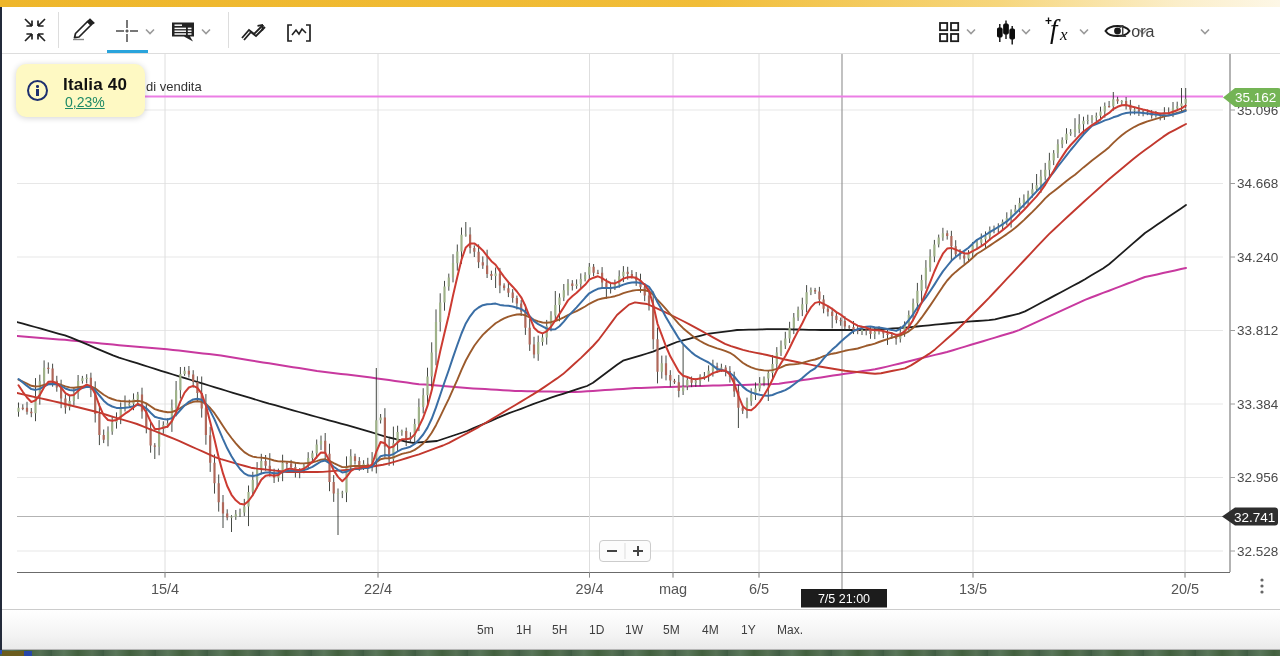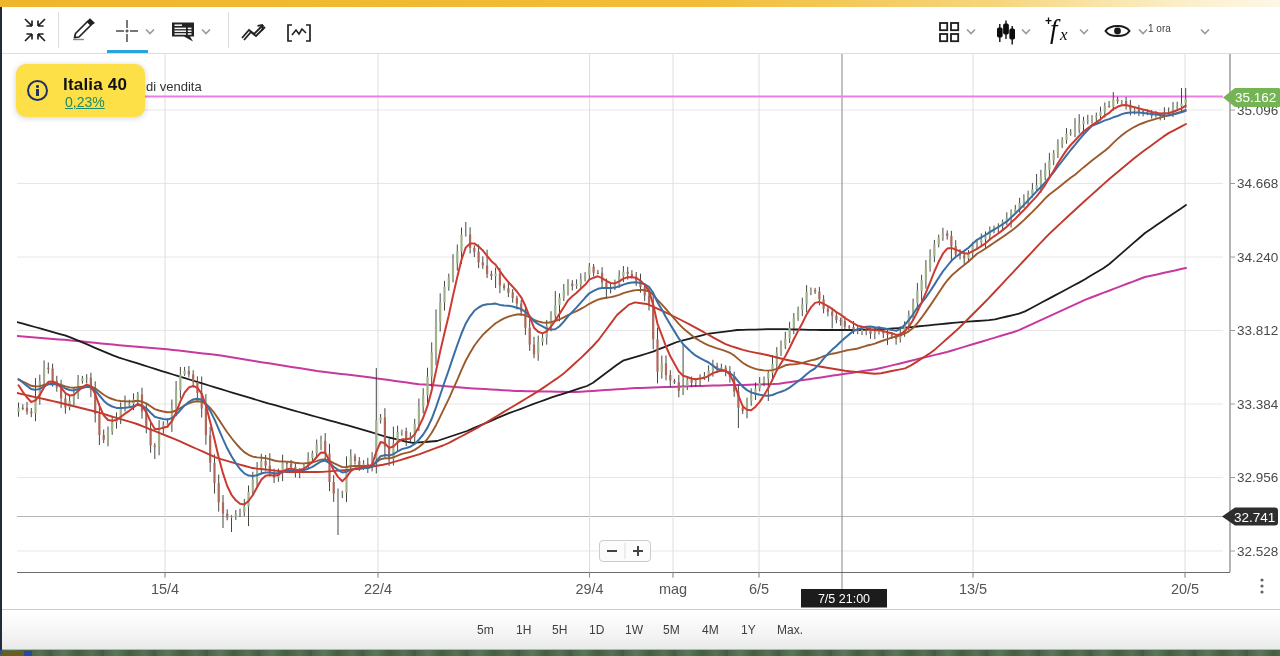--- a/index.html
+++ b/index.html
@@ -5,36 +5,36 @@
 body { width:1280px; height:656px; font-family:"Liberation Sans", sans-serif; background:#fff; overflow:hidden; position:relative; }
 #topbar { position:absolute; left:0; top:0; width:1280px; height:7px;
   background:linear-gradient(90deg,#eeb62b 0%,#f1bd38 55%,#f6d67c 78%,#fbeec9 92%,#fdf7e6 100%); }
 #leftedge { position:absolute; left:0; top:7px; width:2px; height:643px; background:#232a3a; z-index:30; }
 #toolbar { position:absolute; left:0; top:7px; width:1280px; height:47px; background:#fff; border-bottom:1px solid #ddd; }
 .sep { position:absolute; top:5px; height:36px; width:1px; background:#ddd; }
 .ticon { position:absolute; }
 .ticon svg { display:block; }
 #blueline { position:absolute; left:107px; top:43px; width:41px; height:3px; background:#2aa4dc; }
 #chart { position:absolute; left:17px; top:0; width:1280px; height:610px;text-align:center; }
-#infobox { position:absolute; left:16px; top:64px; width:129px; height:53px; background:#fde047; border-radius:10px;
+#infobox { position:absolute; left:16px; top:64px; width:129px; height:53px; background:#fef9c3; border-radius:10px;
   box-shadow:0 1px 6px rgba(0,0,0,0.18); z-index:20; }
 #infobox .icircle { position:absolute; left:10.5px; top:16px; width:21px; height:21px; border:2.4px solid #1d2f6f; border-radius:50%; }
 #infobox .idot { position:absolute; left:20px; top:21px; width:2.6px; height:2.6px; background:#1d2f6f; border-radius:50%; }
 #infobox .ibar { position:absolute; left:20px; top:25px; width:2.6px; height:7px; background:#1d2f6f; }
 #infobox .t1 { position:absolute; left:47px; top:11px; font-size:17px; font-weight:bold; color:#111; letter-spacing:0.2px; }
 #infobox .t2 { position:absolute; left:49px; top:30px; font-size:14px; color:#1f8a66;text-decoration:underline; }
 #vendita { position:absolute; left:146px; top:79px; font-size:13px; color:#333; z-index:5; }
 #tfbar { position:absolute; left:0; top:609px; width:1280px; height:41px; border-top:1px solid #ccc;
   background:linear-gradient(180deg,#ffffff 0%,#f4f4f4 60%,#e9e9e9 100%); z-index:10; }
 .tf { position:absolute; top:13px; font-size:12px; color:#3e3e3e; }
 #botstrip { position:absolute; left:0; top:650px; width:1280px; height:6px; background:#41583f; z-index:11;
   background:repeating-linear-gradient(90deg,#49644a 0px,#5a775a 12px,#42603e 26px,#567154 40px,#3f5c42 52px); }
 #botstrip2 { position:absolute; left:0; top:649px; width:1280px; height:1px; background:#b5b5b5; z-index:12; }
 .corner { position:absolute; z-index:13; }
-#oneora { position:absolute; left:1148px; top:16px; font-size:10px; color:#3e3e3e; }
+#oneora { position:absolute; left:1118px; top:16px; font-size:16px; color:#3e3e3e; }
 </style></head>
 <body>
 <div id="chart">
     <svg width="1280" height="610" viewBox="0 0 1280 610" font-family="Liberation Sans, sans-serif" style="position:absolute;left:0;top:0">
 <rect width="1280" height="610" fill="#fff"></rect>
 <line x1="0" y1="110" x2="1206" y2="110" stroke="#e7e7e7" stroke-width="1"></line>
       <line x1="0" y1="183.5" x2="1206" y2="183.5" stroke="#e7e7e7" stroke-width="1"></line>
       <line x1="0" y1="257" x2="1206" y2="257" stroke="#e7e7e7" stroke-width="1"></line>
       <line x1="0" y1="330.5" x2="1206" y2="330.5" stroke="#e7e7e7" stroke-width="1"></line>
       <line x1="0" y1="404" x2="1206" y2="404" stroke="#e7e7e7" stroke-width="1"></line>

